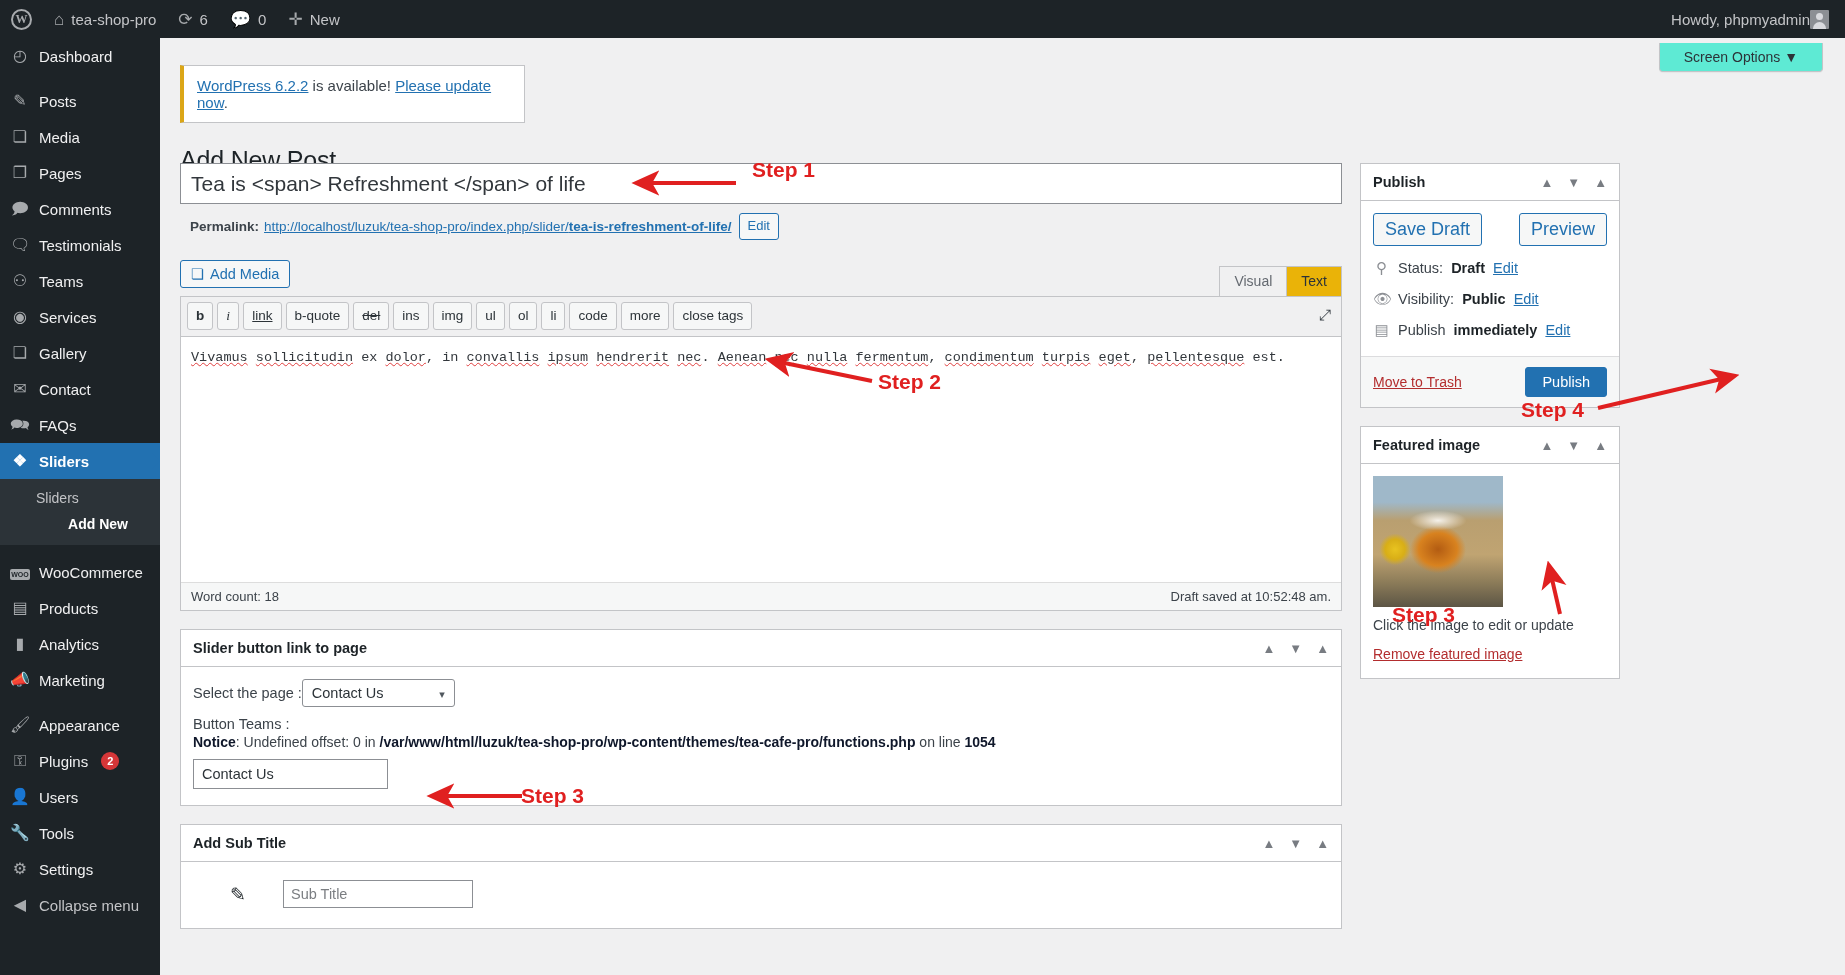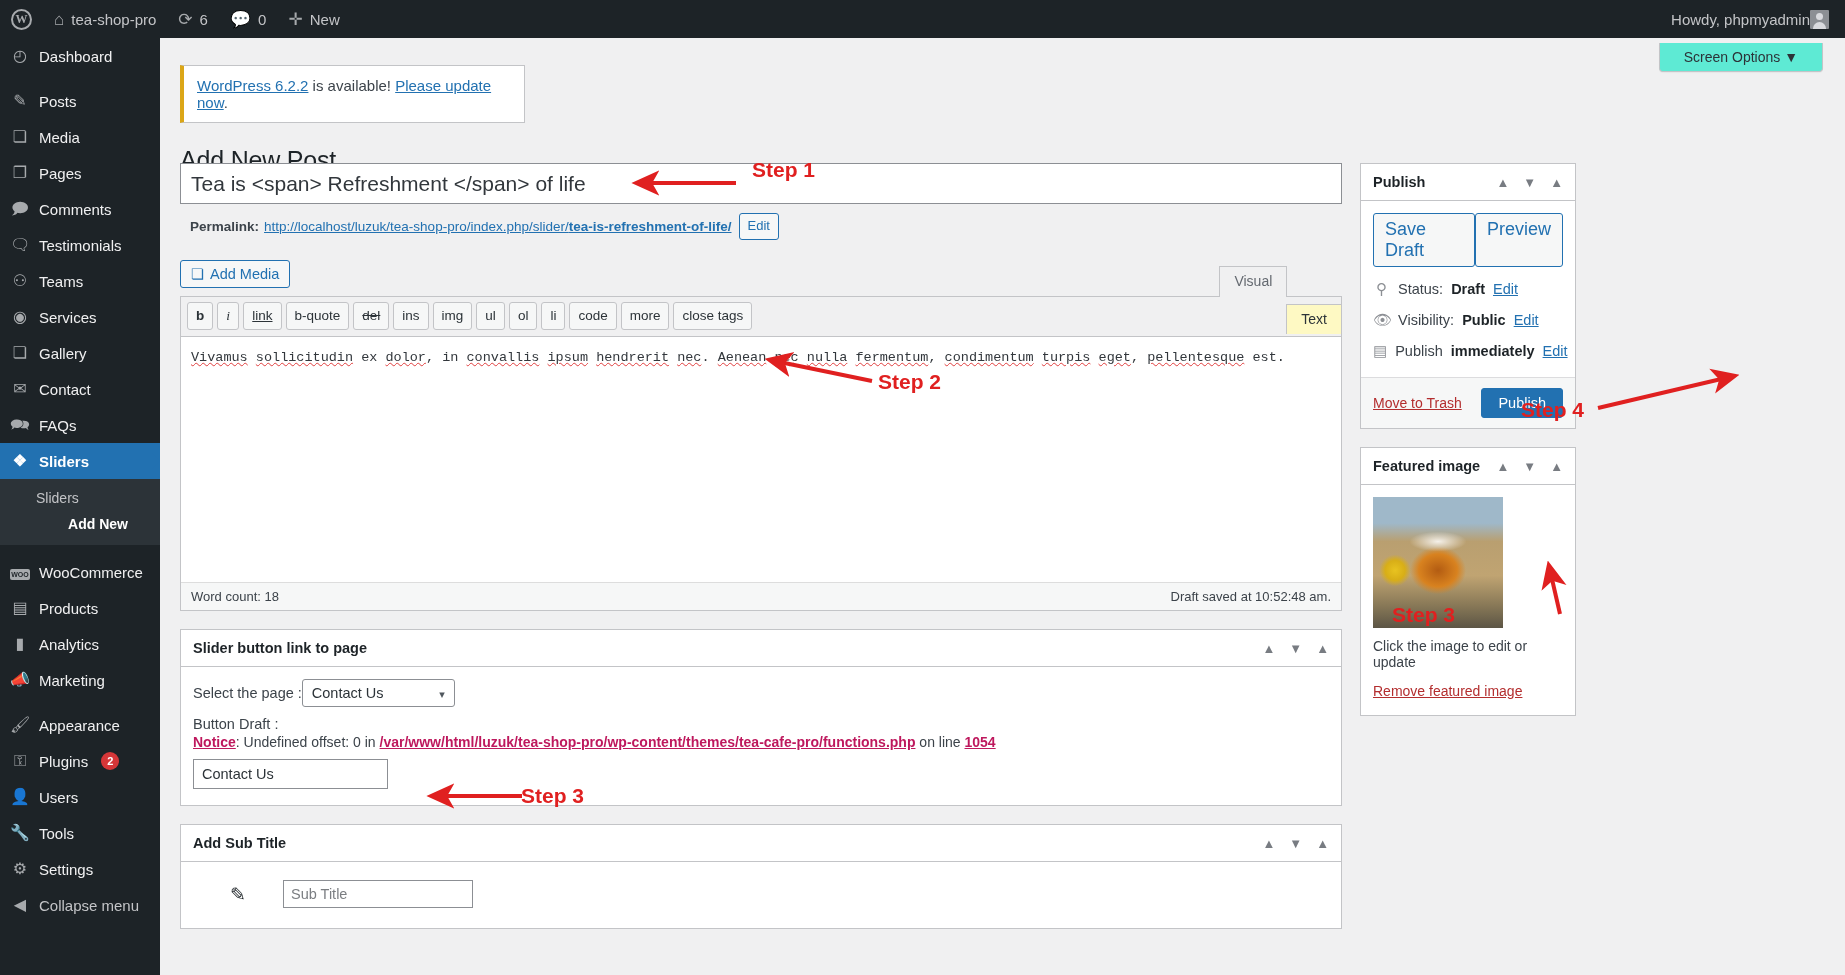--- a/index.html
+++ b/index.html
@@ -78,21 +78,21 @@
     margin:27px 0 0 20px; width:345px;
     background:#fff; border:1px solid #c3c4c7; border-left:4px solid #dba617;
     padding:11px 13px; font-size:15px;
   }
   .notice-update a { color:#2271b1; }
 
   .page-title { margin:23px 0 14px 20px; font-size:25px; font-weight:400; color:#1d2327; letter-spacing:-.2px;}
 
   
   #content-col { position:absolute; left:20px; top:125px; width:1162px; }
-  #side-col { position:absolute; left:1200px; top:125px; width:216px; }
+  #side-col { position:absolute; left:1200px; top:125px; width:260px; }
 
   .title-input {
     width:100%; height:41px; padding:3px 10px;
     font-size:21px; color:#32373c; background:#fff;
     border:1px solid #8c8f94; border-radius:0;
     font-family:"Liberation Sans", sans-serif;
     outline:none;
   }
   .permalink-row { margin:9px 0 0 10px; font-size:13.5px; color:#3c434a; display:flex; align-items:center; gap:0; }
   .permalink-row .pl-label { font-weight:700; margin-right:5px; }
@@ -109,21 +109,21 @@
     background:#f6f7f7; border:1px solid #2271b1; color:#2271b1;
     border-radius:3px; padding:5px 10px; font-size:14.5px;
   }
 
   .editor-wrap { position:relative; margin-top:8px; }
   .editor-tabs { position:absolute; right:0; top:-30px; display:flex; }
   .ed-tab {
     background:#f0f0f1; border:1px solid #c3c4c7; border-bottom:none;
     padding:6px 14px 7px; font-size:14px; color:#646970; margin-left:-1px;
   }
-  .ed-tab.active { background:#fef9c3; color:#2c3338; position:relative; z-index:2;margin-top:38px; }
+  .ed-tab.active { background:#eab308; color:#2c3338; position:relative; z-index:2; }
 
   .editor-box { border:1px solid #c3c4c7; background:#fff; }
   .qt-toolbar {
     background:#f0f0f1; border-bottom:1px solid #c3c4c7;
     padding:5px 4px 6px 6px; display:flex; gap:4px; align-items:center; position:relative;
   }
   .qt-btn {
     background:#f6f7f7; border:1px solid #c3c4c7; border-radius:3px;
     color:#2c3338; font-size:13.5px; padding:3px 8px; line-height:1.5; min-width:22px; text-align:center;
   }
@@ -158,21 +158,21 @@
   .sel-page {
     border:1px solid #8c8f94; border-radius:3px; background:#fff;
     padding:5px 28px 5px 9px; font-size:14.5px; color:#2c3338;
     min-width:153px; appearance:none; position:relative;
     font-family:"Liberation Sans", sans-serif;
   }
   .sel-wrap { position:relative; display:inline-block; }
   .sel-caret { position:absolute; right:10px; top:9px; pointer-events:none; color:#50575e; font-size:11px; }
   .lbl-buttontext { margin-top:9px; font-size:14.5px; }
   .notice-line { margin-top:2px; font-size:14px; color:#3c434a; }
-  .notice-line b { color:#be185d;text-decoration:underline; }
+  .notice-line b { color:#0f172a; }
   .text-input {
     margin-top:9px; width:195px; border:1px solid #8c8f94; border-radius:0;
     padding:6px 8px; font-size:14.5px; color:#2c3338; background:#fff;
     font-family:"Liberation Sans", sans-serif;
   }
   .subtitle-row { display:flex; align-items:center; gap:0; padding:6px 0 4px 0; }
   .pencil-ico { width:90px; text-align:center; font-size:19px; color:#1d2327; }
   .subtitle-input {
     width:190px; border:1px solid #8c8f94; padding:5px 7px; font-size:14.5px;
     color:#2c3338; background:#fff; font-family:"Liberation Sans", sans-serif;
@@ -434,21 +434,21 @@
       <div class="mb-body">
         <div class="row-inline">
           <span>Select the page :</span>
           <span class="sel-wrap">
             <select class="sel-page">
               <option>Contact Us</option>
             </select>
             <span class="sel-caret">▾</span>
           </span>
         </div>
-        <div class="lbl-buttontext">Button Draft :</div>
+        <div class="lbl-buttontext">Button Teams :</div>
         <div class="notice-line"><b>Notice</b><span>: Undefined offset: 0 in </span><b>/var/www/html/luzuk/tea-shop-pro/wp-content/themes/tea-cafe-pro/functions.php</b><span> on line </span><b>1054</b></div>
         <input class="text-input" value="Contact Us" style="">
       </div>
     </div>
 
     
     <div class="metabox">
       <div class="mb-head">
         <span class="mb-title">Add Sub Title</span>
         <span class="mb-ctrls">

